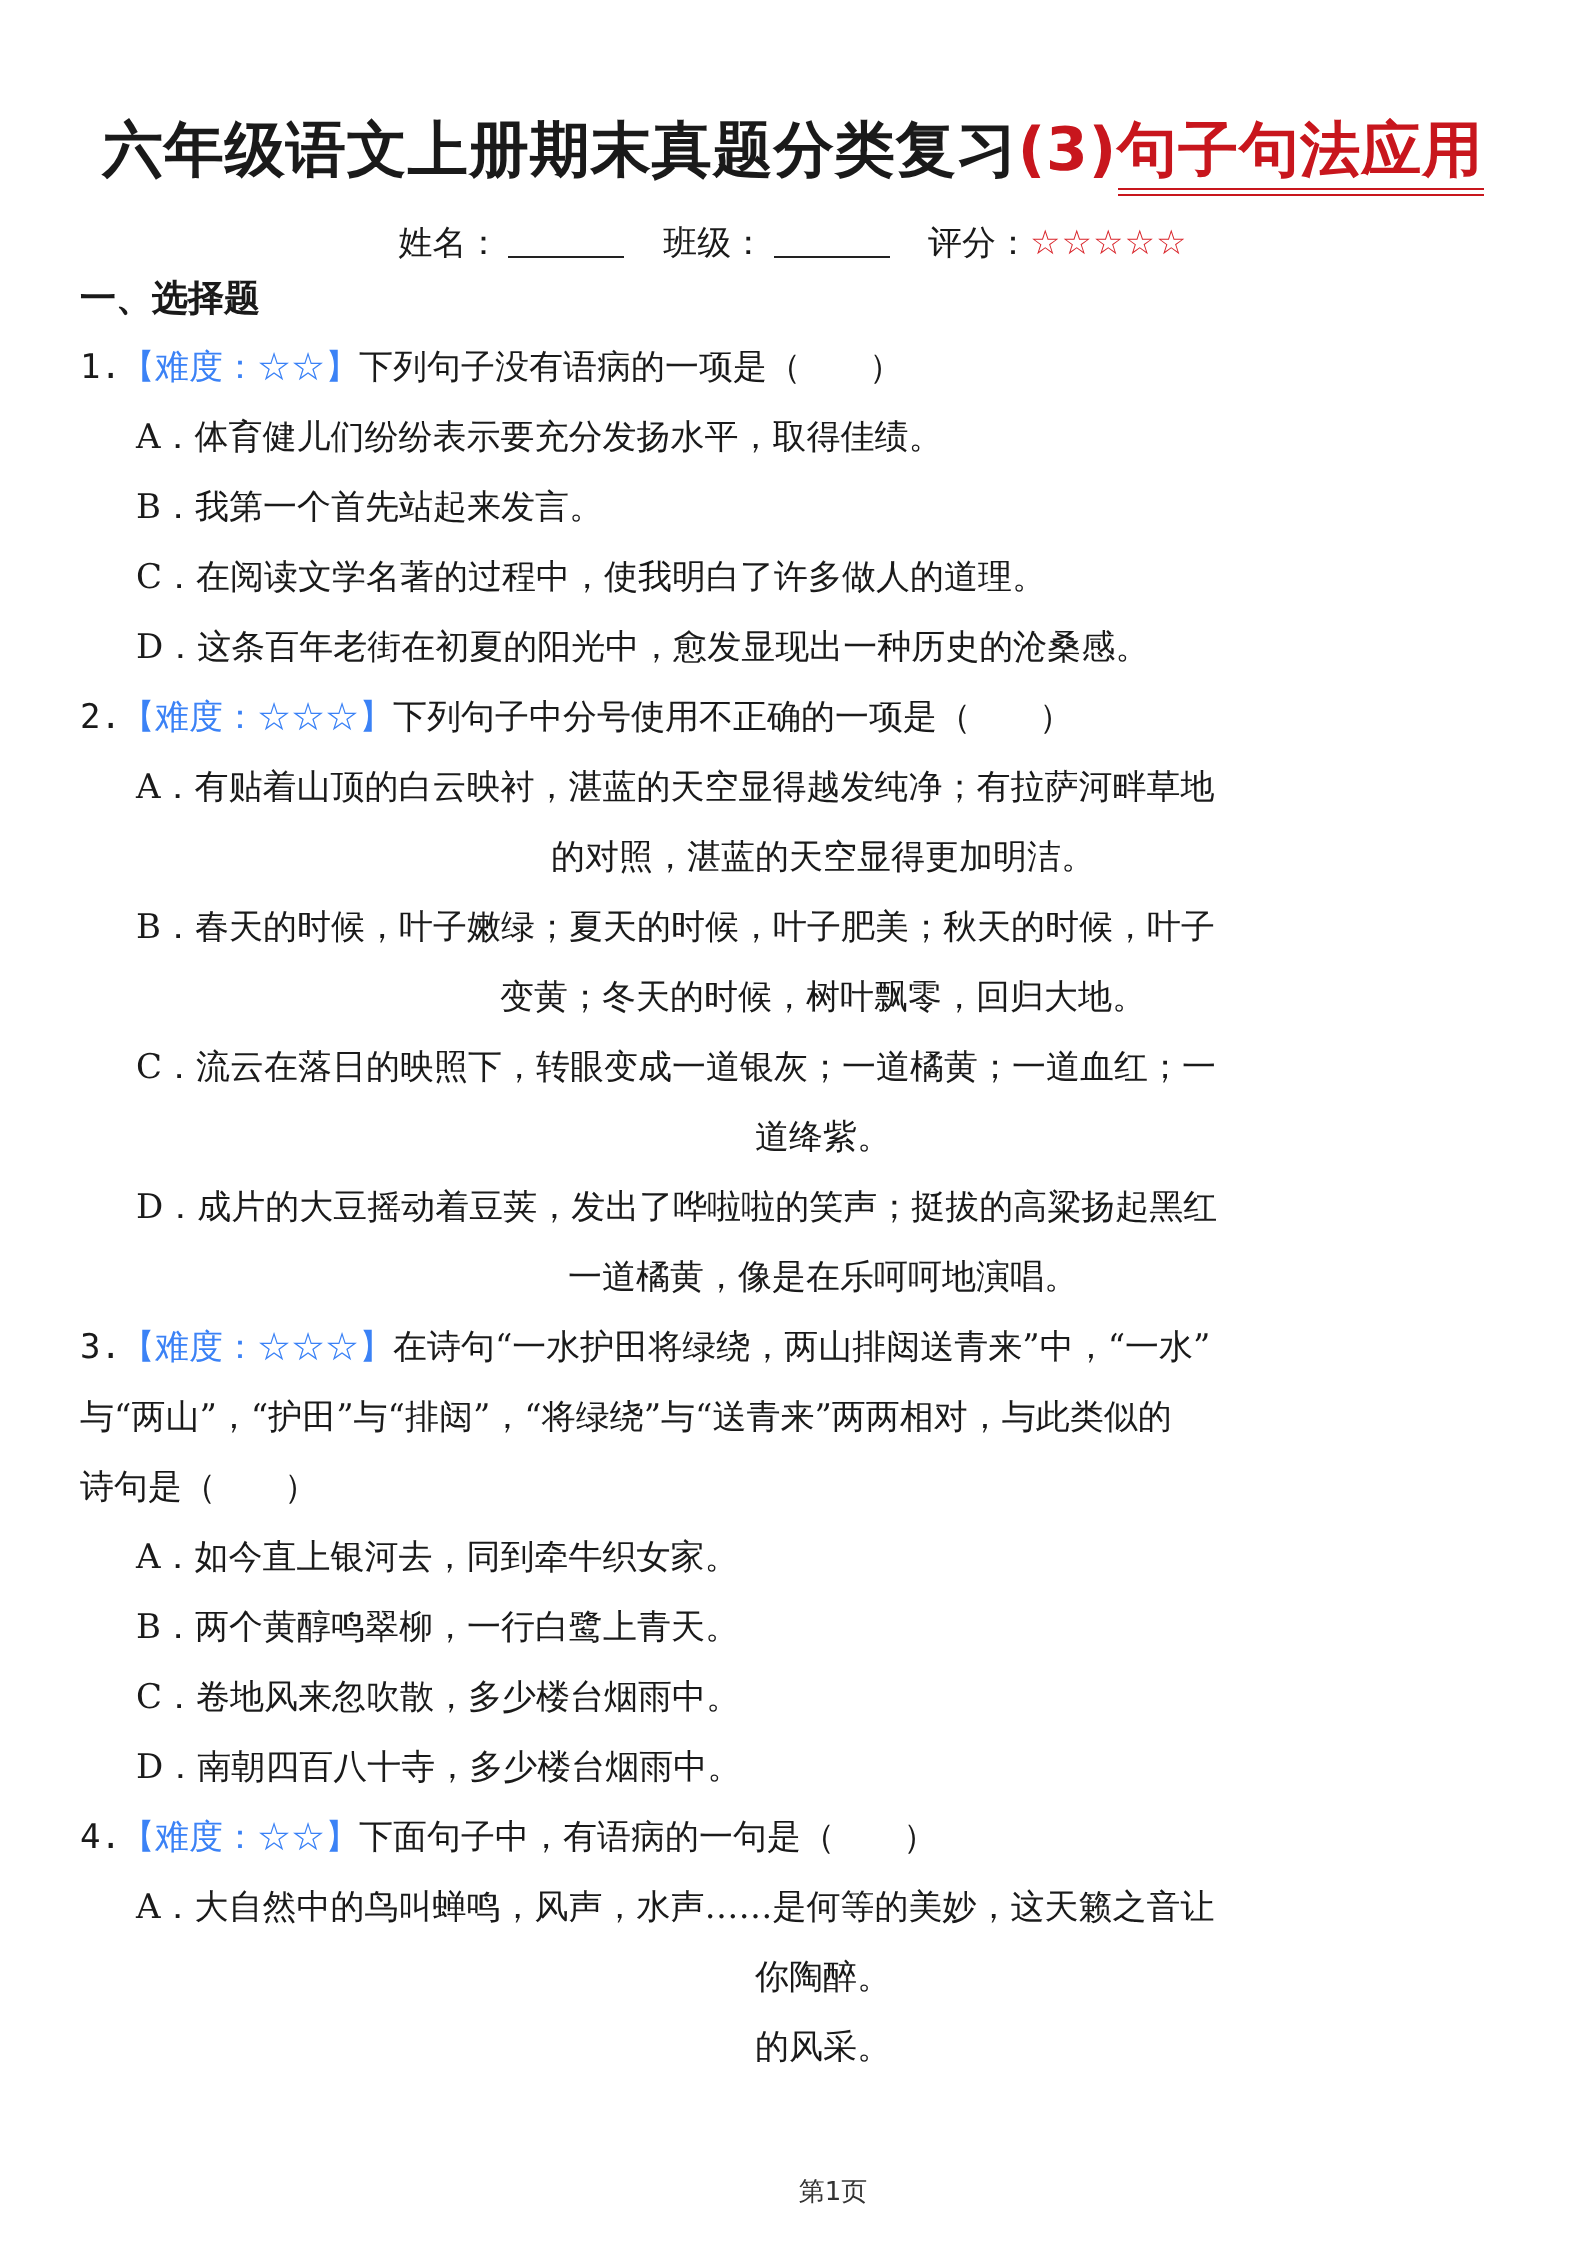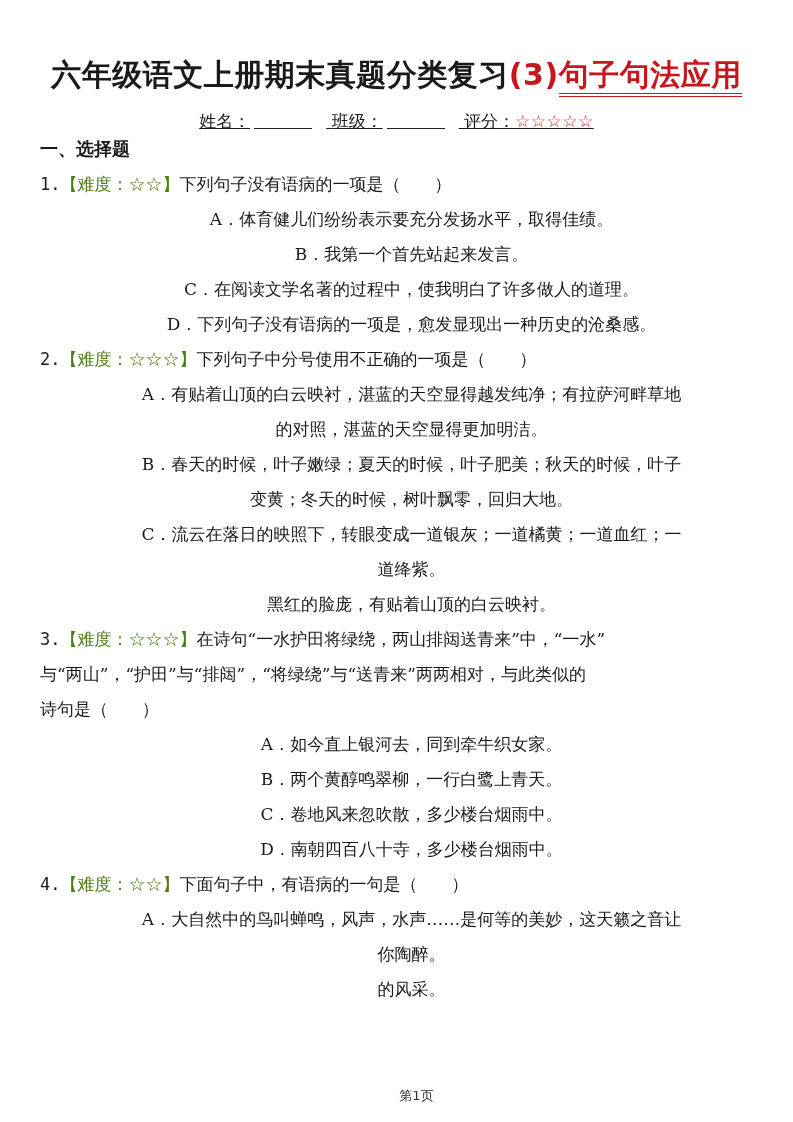--- a/index.html
+++ b/index.html
@@ -7,35 +7,35 @@
   .page { position: absolute; left: 0; top: 15px; width: 763px; height: 1122px; }
   .title {
     position: absolute; left: 0; width: 793px; top: 40px; text-align: center;
     font-family: "DejaVu Sans", sans-serif; font-weight: bold; font-size: 30px; letter-spacing: 0.5px;
     white-space: nowrap;
   }
   .title .num { color: #c8161d; }
   .title .sub { color: #c8161d; border-bottom: 4px double #c8161d; padding-bottom: 1px; }
   .info {
     position: absolute; left: 0; width: 793px; top: 95px; text-align: center;
-    font-family: "DejaVu Sans", sans-serif; font-size: 17px; white-space: nowrap; text-decoration: underline;
+    font-family: "DejaVu Sans", sans-serif; font-size: 17px; white-space: nowrap;
   }
   .info .blank { display: inline-block; width: 58px; border-bottom: 1.5px solid #222; margin: 0 14px 0 4px; vertical-align: -2px; }
   .info .stars { color: #d9252b; letter-spacing: 0.5px; }
   .section {
     position: absolute; left: 40px; top: 122px;
     font-family: "DejaVu Sans", sans-serif; font-weight: bold; font-size: 18px;
   }
   .body { position: absolute; left: 40px; top: 152px; width: 715px; font-family: "DejaVu Serif", serif; font-size: 17px; }
   .line { position: relative; height: 35px; line-height: 35px; white-space: nowrap; }
   .q { padding-left: 0; }
-  .opt { padding-left: 28px; text-align: center; }
+  .opt { padding-left: 28px; }
   .cont { padding-left: 28px; text-align: center; }
   .q-cont { padding-left: 0; }
-  .diff { color: #4d7c0f; }
+  .diff { color: #3b82f6; }
   .qnum { font-family: "DejaVu Sans Mono", monospace; }
   .footer {
     position: absolute; left: 0; width: 793px; top: 1072px; text-align: center;
     font-family: "DejaVu Sans", sans-serif; font-size: 13px; color: #333; padding-left: 20px;
   }
 </style>
 </head>
 <body>
 
 <div class="page">
@@ -49,30 +49,31 @@
   </div>
 
   <div class="section">一、选择题</div>
 
   <div class="body">
 
     <div class="line q"><span class="qnum">1.</span><span class="diff">【难度：☆☆】</span><span>下列句子没有语病的一项是（　　）</span></div>
     <div class="line opt">A．体育健儿们纷纷表示要充分发扬水平，取得佳绩。</div>
     <div class="line opt">B．我第一个首先站起来发言。</div>
     <div class="line opt">C．在阅读文学名著的过程中，使我明白了许多做人的道理。</div>
-    <div class="line opt">D．下列句子没有语病的一项是，愈发显现出一种历史的沧桑感。</div>
+    <div class="line opt">D．这条百年老街在初夏的阳光中，愈发显现出一种历史的沧桑感。</div>
 
     <div class="line q"><span class="qnum">2.</span><span class="diff">【难度：☆☆☆】</span><span>下列句子中分号使用不正确的一项是（　　）</span></div>
     <div class="line opt">A．有贴着山顶的白云映衬，湛蓝的天空显得越发纯净；有拉萨河畔草地</div>
     <div class="line cont">的对照，湛蓝的天空显得更加明洁。</div>
     <div class="line opt">B．春天的时候，叶子嫩绿；夏天的时候，叶子肥美；秋天的时候，叶子</div>
     <div class="line cont">变黄；冬天的时候，树叶飘零，回归大地。</div>
     <div class="line opt">C．流云在落日的映照下，转眼变成一道银灰；一道橘黄；一道血红；一</div>
     <div class="line cont">道绛紫。</div>
-    <div class="line cont">黑红的脸庞，有贴着山顶的白云映衬。</div>
+    <div class="line opt">D．成片的大豆摇动着豆荚，发出了哗啦啦的笑声；挺拔的高粱扬起黑红</div>
+    <div class="line cont">一道橘黄，像是在乐呵呵地演唱。</div>
 
     <div class="line q"><span class="qnum">3.</span><span class="diff">【难度：☆☆☆】</span><span>在诗句“一水护田将绿绕，两山排闼送青来”中，“一水”</span></div>
     <div class="line q-cont">与“两山”，“护田”与“排闼”，“将绿绕”与“送青来”两两相对，与此类似的</div>
     <div class="line q-cont">诗句是（　　）</div>
     <div class="line opt">A．如今直上银河去，同到牵牛织女家。</div>
     <div class="line opt">B．两个黄醇鸣翠柳，一行白鹭上青天。</div>
     <div class="line opt">C．卷地风来忽吹散，多少楼台烟雨中。</div>
     <div class="line opt">D．南朝四百八十寺，多少楼台烟雨中。</div>
 
     <div class="line q"><span class="qnum">4.</span><span class="diff">【难度：☆☆】</span><span>下面句子中，有语病的一句是（　　）</span></div>

